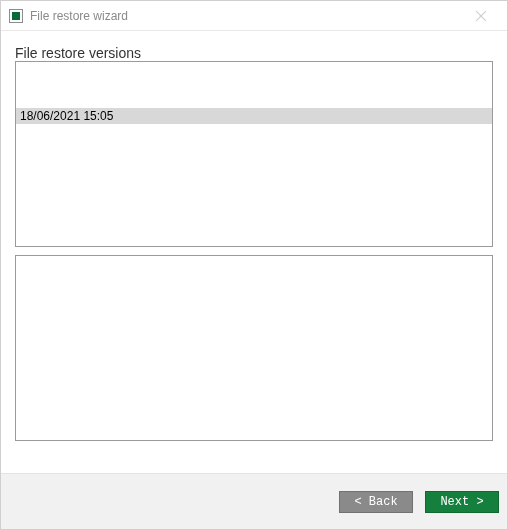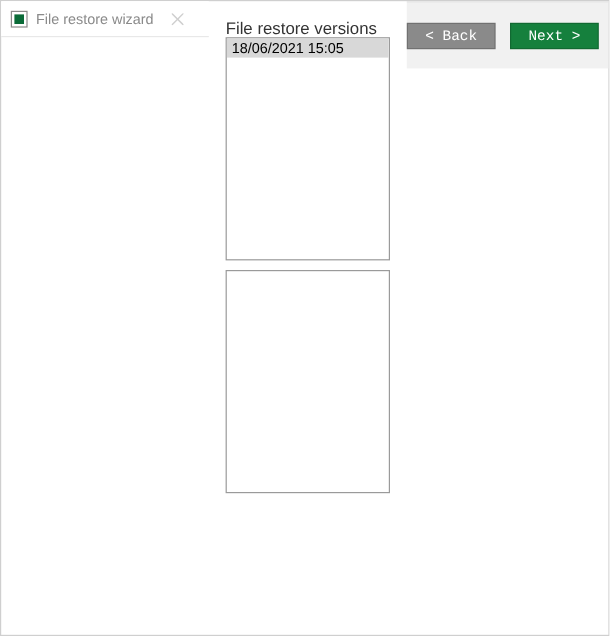--- a/index.html
+++ b/index.html
@@ -7,21 +7,21 @@
     margin: 0; padding: 0;
     width: 508px; height: 530px;
     font-family: "Segoe UI", Tahoma, Arial, sans-serif;
     font-size: 12px;
     background: #fff;
     overflow: hidden;
   }
   .window {
     width: 508px; height: 530px;
     border: 1px solid #cfcfcf;
-    display: flex; flex-direction: row;
+    display: flex; flex-direction: column;
   }
   .titlebar {
     height: 30px;
     display: flex; align-items: center;
     padding: 0 6px 0 8px;
     background: #fff;
     border-bottom: 1px solid #e8e8e8;
     color: #8a8a8a;
   }
   .titlebar .app-icon {
@@ -58,20 +58,21 @@
     overflow: auto;
   }
   .listbox.versions { height: 186px; margin-bottom: 8px; }
   .listbox.details { height: 186px; }
   .row {
     height: 16px; line-height: 16px;
     padding: 0 4px;
     font-size: 12px;
     color: #000;
     cursor: default;
+    margin-top: 46px;
   }
   .row.selected {
     background: #d8d8d8;
   }
   .footer {
     height: 56px;
     border-top: 1px solid #e4e4e4;
     background: #f1f1f1;
     display: flex; align-items: center; justify-content: flex-end;
     padding-right: 8px;

